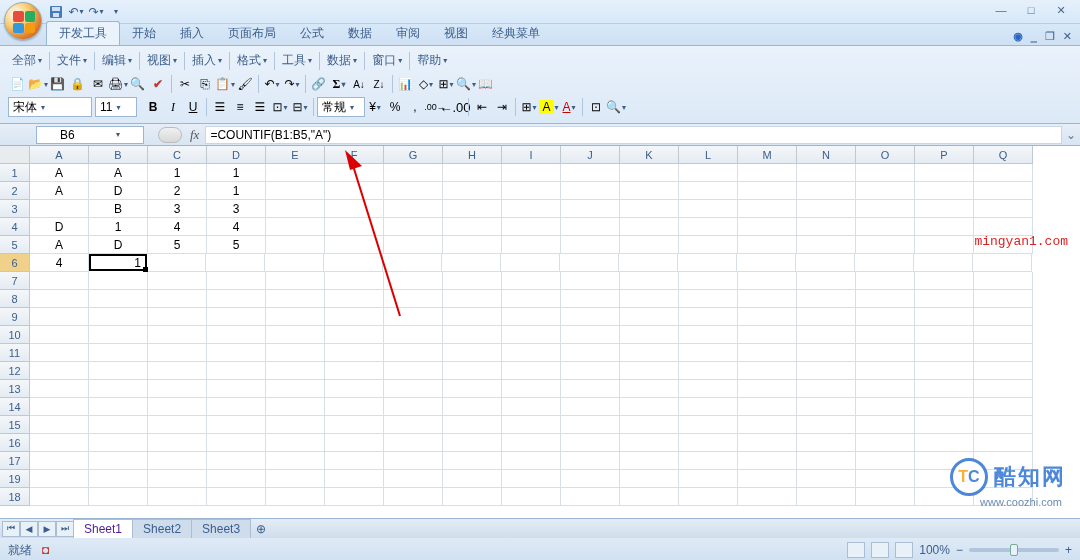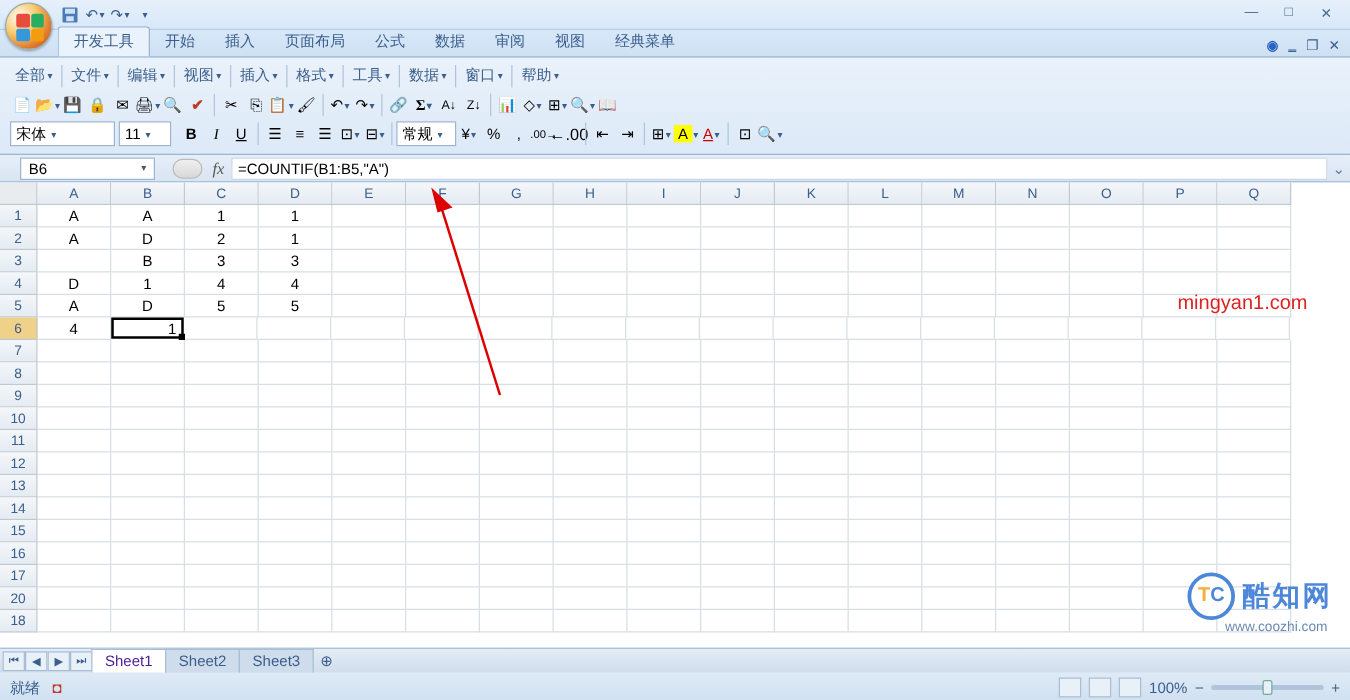--- a/index.html
+++ b/index.html
@@ -26,41 +26,41 @@
 .r-row{display:flex;align-items:center;gap:0;}
 .menuitem{padding:2px 4px;color:#3b5e8c;cursor:pointer;display:flex;align-items:center;}
 .menuitem .arr{font-size:8px;margin-left:2px;color:#3b5e8c;}
 .sep{width:1px;height:18px;background:#b0c5dc;margin:0 3px;}
 .tb-btn{width:20px;height:20px;display:flex;align-items:center;justify-content:center;cursor:pointer;border:1px solid transparent;border-radius:2px;}
 .tb-drop{display:flex;align-items:center;}
 .tb-drop .arr{font-size:8px;color:#3b5e8c;margin-left:1px;}
 .combo{height:20px;border:1px solid #9bb6d3;background:#fff;display:flex;align-items:center;padding:0 4px;font-size:11px;}
 .combo .arr{font-size:8px;color:#3b5e8c;margin-left:4px;}
 .namebox-row{height:22px;background:linear-gradient(#e6eef8,#d9e5f2);display:flex;align-items:center;border-bottom:1px solid #9bb6d3;}
-.namebox{width:108px;height:18px;margin-left:16px;background:#fff;border:1px solid #9bb6d3;display:flex;align-items:center;padding:0 6px;justify-content:center;font-family:Arial;font-size:11px;}
+.namebox{width:108px;height:18px;margin-left:36px;background:#fff;border:1px solid #9bb6d3;display:flex;align-items:center;padding:0 23px;justify-content:center;font-family:Arial;font-size:11px;}
 .namebox .arr{font-size:8px;margin-left:auto;color:#555;}
 .fx-area{display:flex;align-items:center;margin-left:12px;flex:1;}
 .fx-btn{width:24px;height:16px;border-radius:10px;background:linear-gradient(#f0f0f0,#d8d8d8);border:1px solid #bbb;margin:0 2px;}
 .fx-label{font-style:italic;color:#555;margin:0 6px;font-family:"Times New Roman";font-size:13px;}
 .formula-input{flex:1;height:18px;background:#fff;border:1px solid #c9d6e6;padding:0 4px;font-family:"SimSun",monospace;font-size:12px;display:flex;align-items:center;}
 .expand{width:18px;color:#5a7aa0;text-align:center;}
 .grid-wrap{position:relative;height:372px;background:#fff;overflow:hidden;}
 .selectall{position:absolute;left:0;top:0;width:30px;height:18px;background:#e8ecef;border-right:1px solid #c0c8d0;border-bottom:1px solid #c0c8d0;}
 .colhdrs{position:absolute;left:30px;top:0;height:18px;display:flex;}
 .colhdr{width:59px;height:18px;background:linear-gradient(#f4f7fa,#e4ebf2);border-right:1px solid #c0c8d0;border-bottom:1px solid #c0c8d0;display:flex;align-items:center;justify-content:center;color:#3b5e8c;font-size:11px;}
 .rowhdrs{position:absolute;left:0;top:18px;width:30px;}
 .rowhdr{height:18px;background:linear-gradient(#f4f7fa,#e4ebf2);border-right:1px solid #c0c8d0;border-bottom:1px solid #c0c8d0;display:flex;align-items:center;justify-content:center;color:#3b5e8c;font-size:11px;}
 .rowhdr.active{background:#f0d18a;}
 .cells{position:absolute;left:30px;top:18px;}
 .row{display:flex;}
 .cell{width:59px;height:18px;border-right:1px solid #d8dee5;border-bottom:1px solid #d8dee5;display:flex;align-items:center;justify-content:center;font-family:"SimSun",Arial;font-size:12px;color:#000;}
 .cell.sel{border:2px solid #000;width:58px;height:17px;justify-content:flex-end;padding-right:4px;position:relative;}
 .cell.sel:after{content:"";position:absolute;right:-3px;bottom:-3px;width:5px;height:5px;background:#000;}
 .arrow-svg{position:absolute;pointer-events:none;z-index:5;}
-.watermark{position:absolute;right:34px;top:88px;color:#d22;font-size:16px;font-family:Liberation Sans, sans-serif;}
+.watermark{position:absolute;right:12px;top:88px;color:#d22;font-size:13px;font-family:Liberation Mono, monospace;}
 .sheetbar{height:20px;background:linear-gradient(#e4ecf5,#d0ddec);display:flex;align-items:center;border-top:1px solid #9bb6d3;font-size:11px;}
 .sheetnav{display:flex;margin-left:2px;}
 .sheetnav div{width:18px;height:16px;border:1px solid #a9bdd4;background:#e8f0f8;display:flex;align-items:center;justify-content:center;color:#3b5e8c;font-size:9px;}
 .sheettab{padding:2px 10px;border:1px solid #a9bdd4;border-bottom:none;background:#cfdcec;color:#3b5e8c;margin-left:-1px;}
 .sheettab.active{background:#fff;color:#4c1d95;}
 .newsheet{width:20px;text-align:center;color:#3b5e8c;}
 .statusbar{height:24px;background:linear-gradient(#dfeaf6,#cfe0f1);display:flex;align-items:center;padding:0 8px;color:#3b5e8c;font-size:11px;}
 .status-right{margin-left:auto;display:flex;align-items:center;gap:6px;padding-left:12px;}
 .viewbtn{width:18px;height:16px;border:1px solid #a9bdd4;background:#e8f0f8;}
 .zoom-slider{width:90px;height:4px;background:#b0c5dc;position:relative;border-radius:2px;}
@@ -299,21 +299,21 @@
       <div class="rowhdr">8</div>
       <div class="rowhdr">9</div>
       <div class="rowhdr">10</div>
       <div class="rowhdr">11</div>
       <div class="rowhdr">12</div>
       <div class="rowhdr">13</div>
       <div class="rowhdr">14</div>
       <div class="rowhdr">15</div>
       <div class="rowhdr">16</div>
       <div class="rowhdr">17</div>
-      <div class="rowhdr">20</div>
+      <div class="rowhdr">19</div>
       <div class="rowhdr">18</div>
     </div>
   <div class="cells" id="cells">
       <div class="row">
         <div class="cell">A</div>
         <div class="cell">A</div>
         <div class="cell">1</div>
         <div class="cell">1</div>
         <div class="cell"></div>
         <div class="cell"></div>

